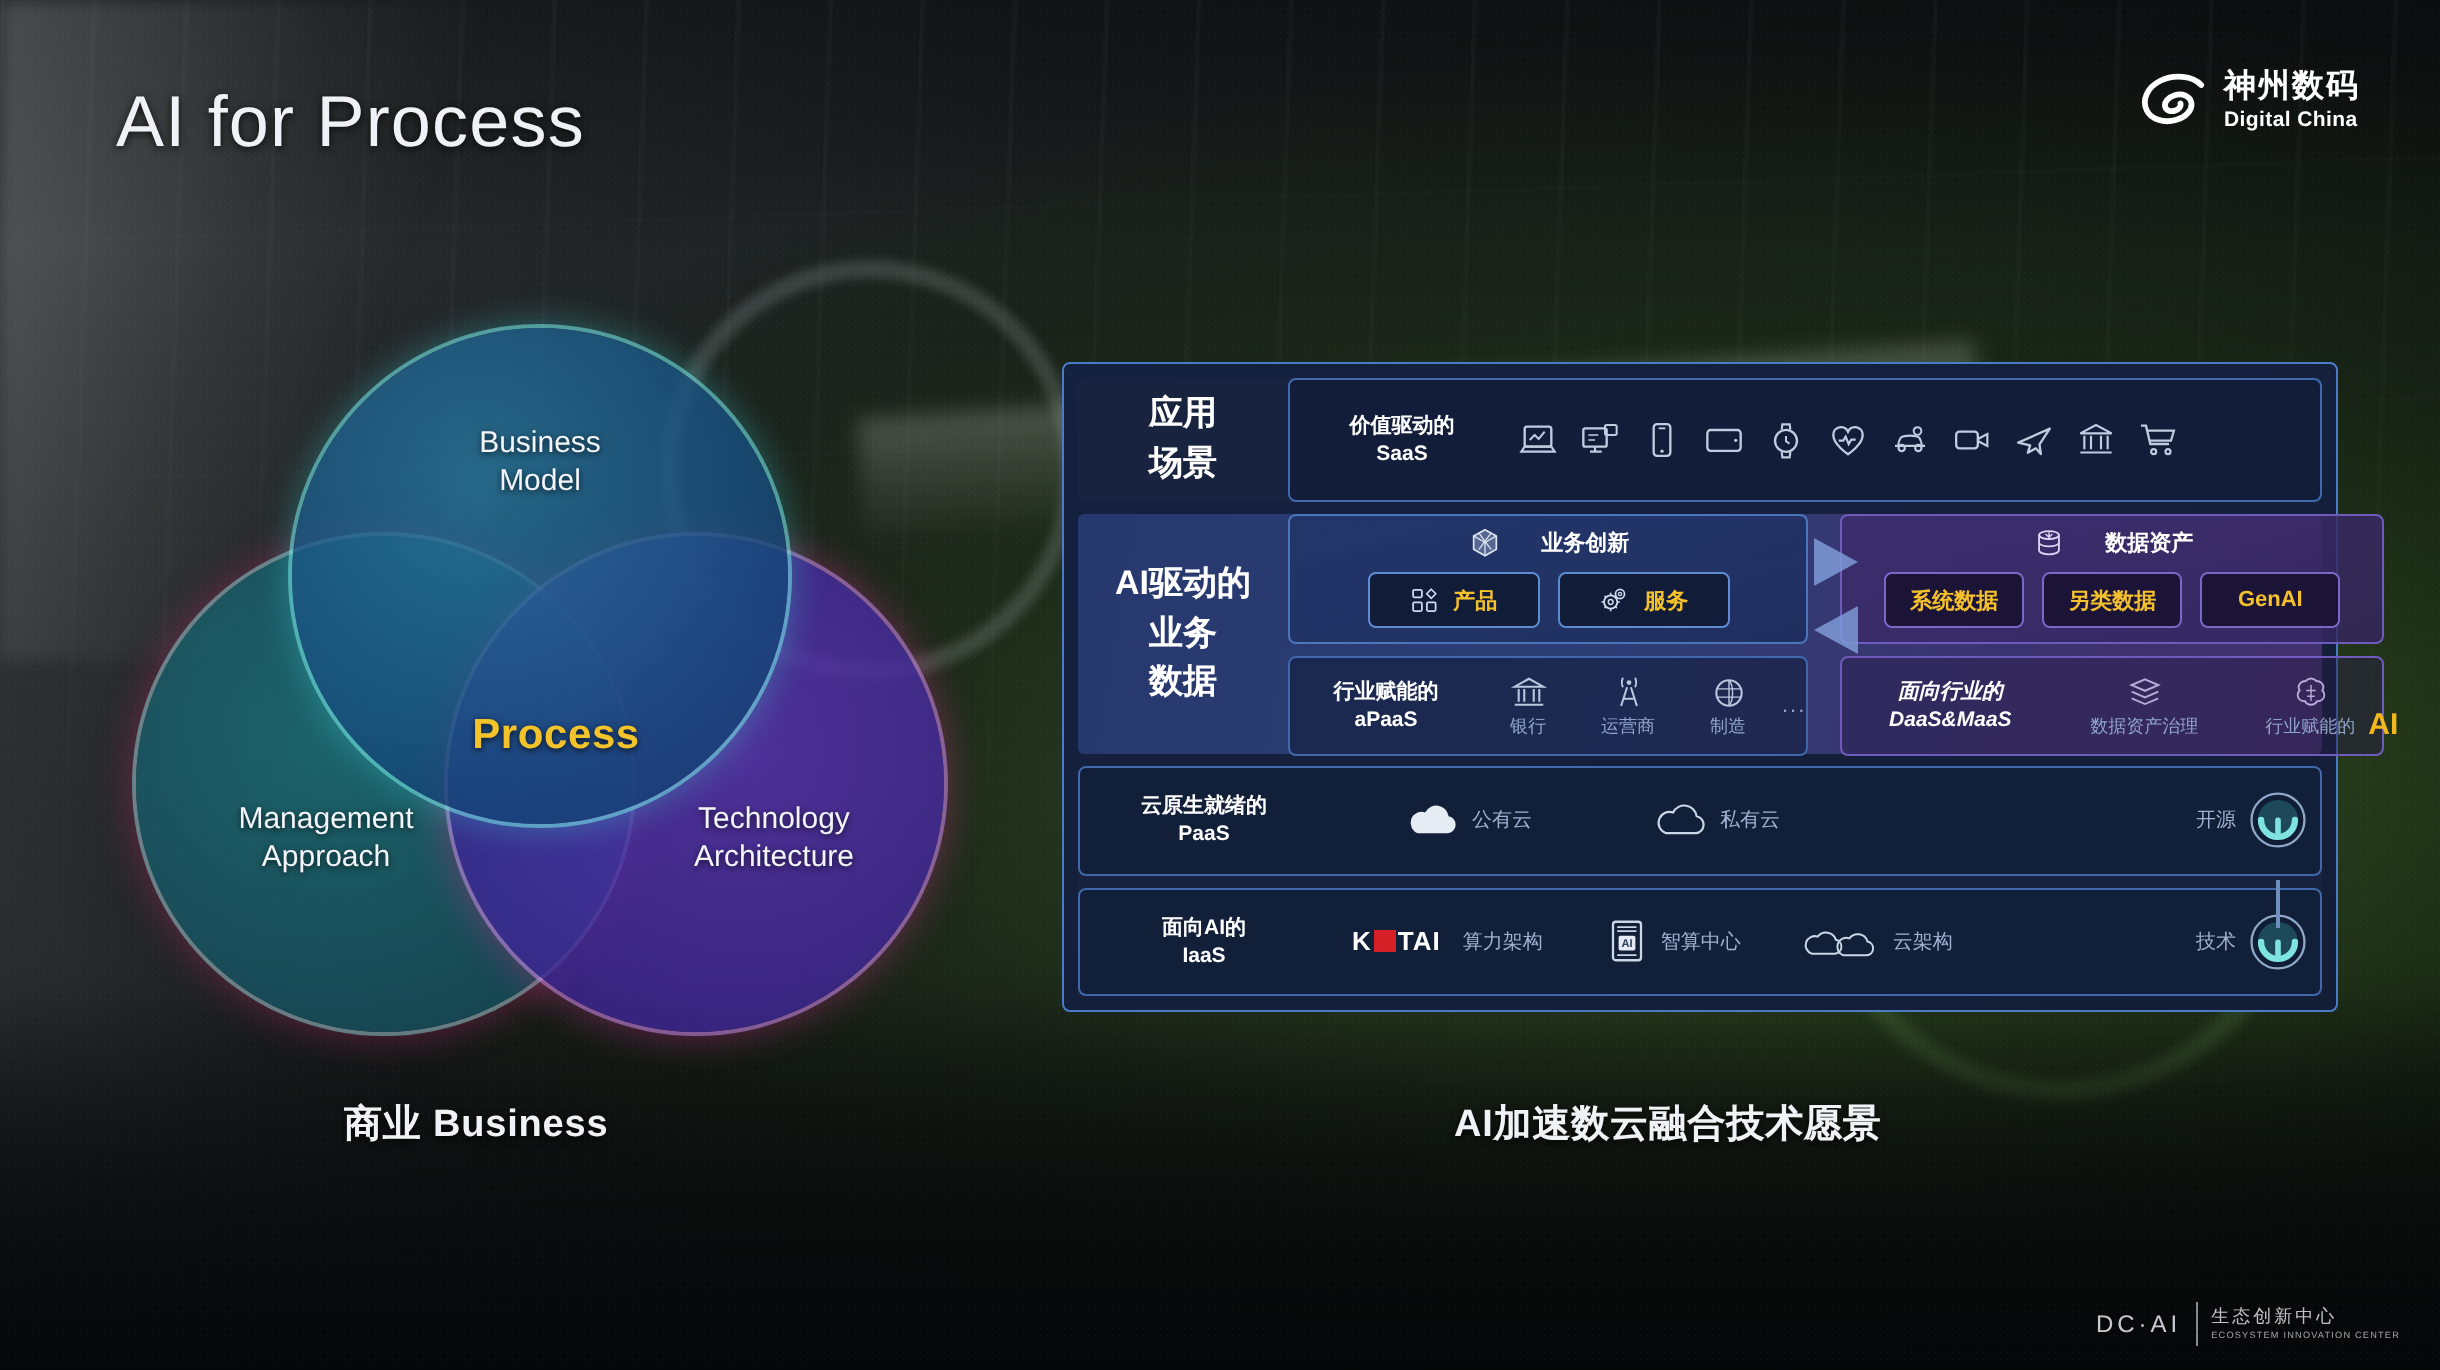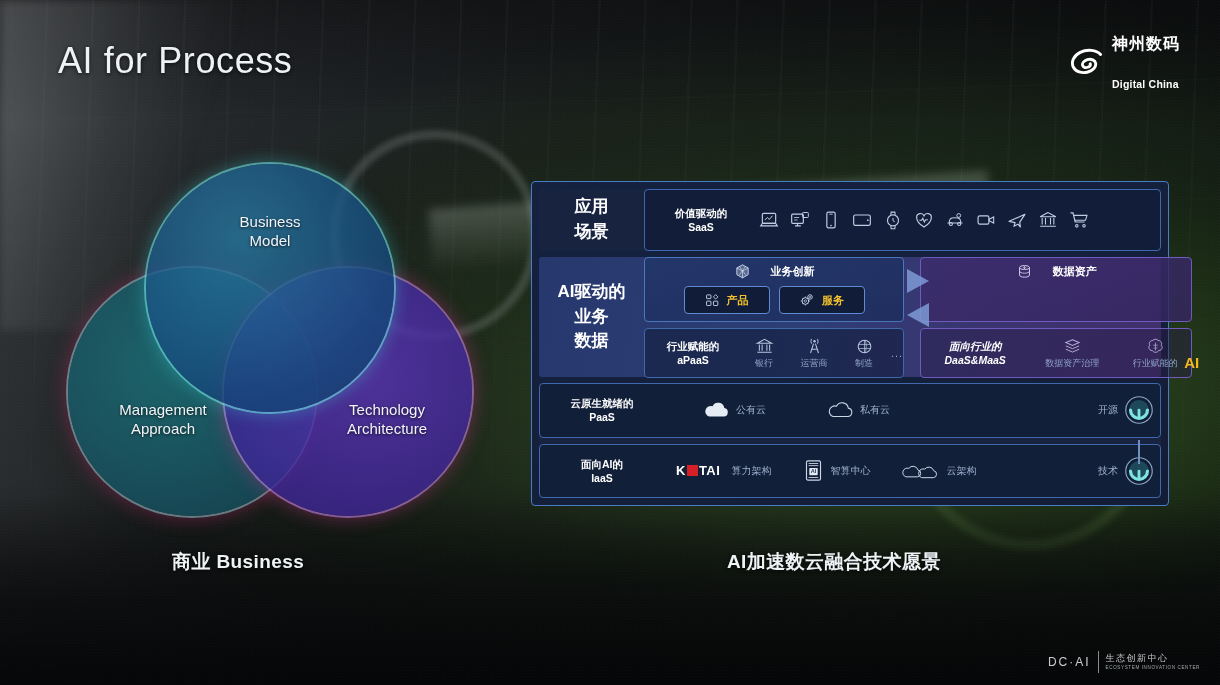--- a/index.html
+++ b/index.html
@@ -64,21 +64,21 @@
   }
 
   
   .title{
     position:absolute; left:58px; top:40px;
     font-size:36px; font-weight:400; letter-spacing:.6px;
     color:#eef2f6; text-shadow:0 1px 4px rgba(0,0,0,.8);
   }
   .logo-tr{ position:absolute; right:40px; top:36px; display:flex; align-items:center; gap:8px; }
   .logo-mark{ width:34px; height:30px; }
-  .logo-txt{ display:flex; flex-direction:column; line-height:1;gap:24px; }
+  .logo-txt{ display:flex; flex-direction:column; line-height:1; }
   .logo-cn{ font-size:16px; font-weight:700; color:#fff; letter-spacing:1px; }
   .logo-en{ font-size:10.5px; font-weight:700; color:#fff; letter-spacing:.2px; margin-top:3px; }
 
   
   .venn{ position:absolute; left:60px; top:160px; width:420px; height:360px; }
   .circ{ position:absolute; width:248px; height:248px; border-radius:50%; }
   .c-top{
     left:86px; top:4px;
     background:radial-gradient(circle at 38% 30%, rgba(40,120,160,.80), rgba(20,70,120,.82) 70%, rgba(18,60,110,.85));
     box-shadow:0 0 0 2px rgba(120,230,230,.55), 0 0 16px 3px rgba(60,200,210,.35);
@@ -236,20 +236,21 @@
     <div>Model</div>
   </div>
   <div class="venn-lbl vl-left">
     <div>Management</div>
     <div>Approach</div>
   </div>
   <div class="venn-lbl vl-right">
     <div>Technology</div>
     <div>Architecture</div>
   </div>
+  <div class="venn-center">Process</div>
 </div>
 
 <div class="cap cap-left">商业 Business</div>
 <div class="cap cap-right">AI加速数云融合技术愿景</div>
 
 <div class="arch">
 
   <div class="band band1">
     <div class="band-lbl">
       <div>
@@ -407,20 +408,31 @@
           <div class="panel-purple">
             <div class="ph">
               <svg style="width:17px;height:17px" viewBox="0 0 24 24">
                 <ellipse cx="12" cy="6.4" rx="7" ry="2.8" fill="none" stroke="#dcd6f4" stroke-width="1.3"></ellipse>
                 <path d="M5 6.4v10.8c0 1.6 3.1 2.8 7 2.8s7-1.2 7-2.8V6.4" fill="none" stroke="#dcd6f4" stroke-width="1.3"></path>
                 <path d="M5 11.6c0 1.6 3.1 2.8 7 2.8s7-1.2 7-2.8" fill="none" stroke="#dcd6f4" stroke-width="1.1"></path>
                 <path d="M12 4.4v4M9.6 5.6L12 8M14.4 5.6L12 8" stroke="#dcd6f4" stroke-width="1" fill="none"></path>
               </svg>
               <div class="ph-t">数据资产</div>
             </div>
+            <div class="chips">
+              <div class="chip p">
+                <span class="chip-t">系统数据</span>
+              </div>
+              <div class="chip p">
+                <span class="chip-t">另类数据</span>
+              </div>
+              <div class="chip p">
+                <span class="chip-t">GenAI</span>
+              </div>
+            </div>
           </div>
 
           <div class="cell" style="margin-top:6px;height:50px;border-color:#6f5bbd;background:rgba(40,28,72,.45);">
             <div class="sub-lbl" style="width:108px;flex:0 0 108px;font-style:italic;">
               <div>面向行业的</div>
               <div>DaaS&amp;MaaS</div>
             </div>
             <div class="sub-row" style="gap:14px;padding-left:10px;">
               <div class="mini" style="width:66px">
                 <svg style="width:19px;height:19px" viewBox="0 0 24 24">

